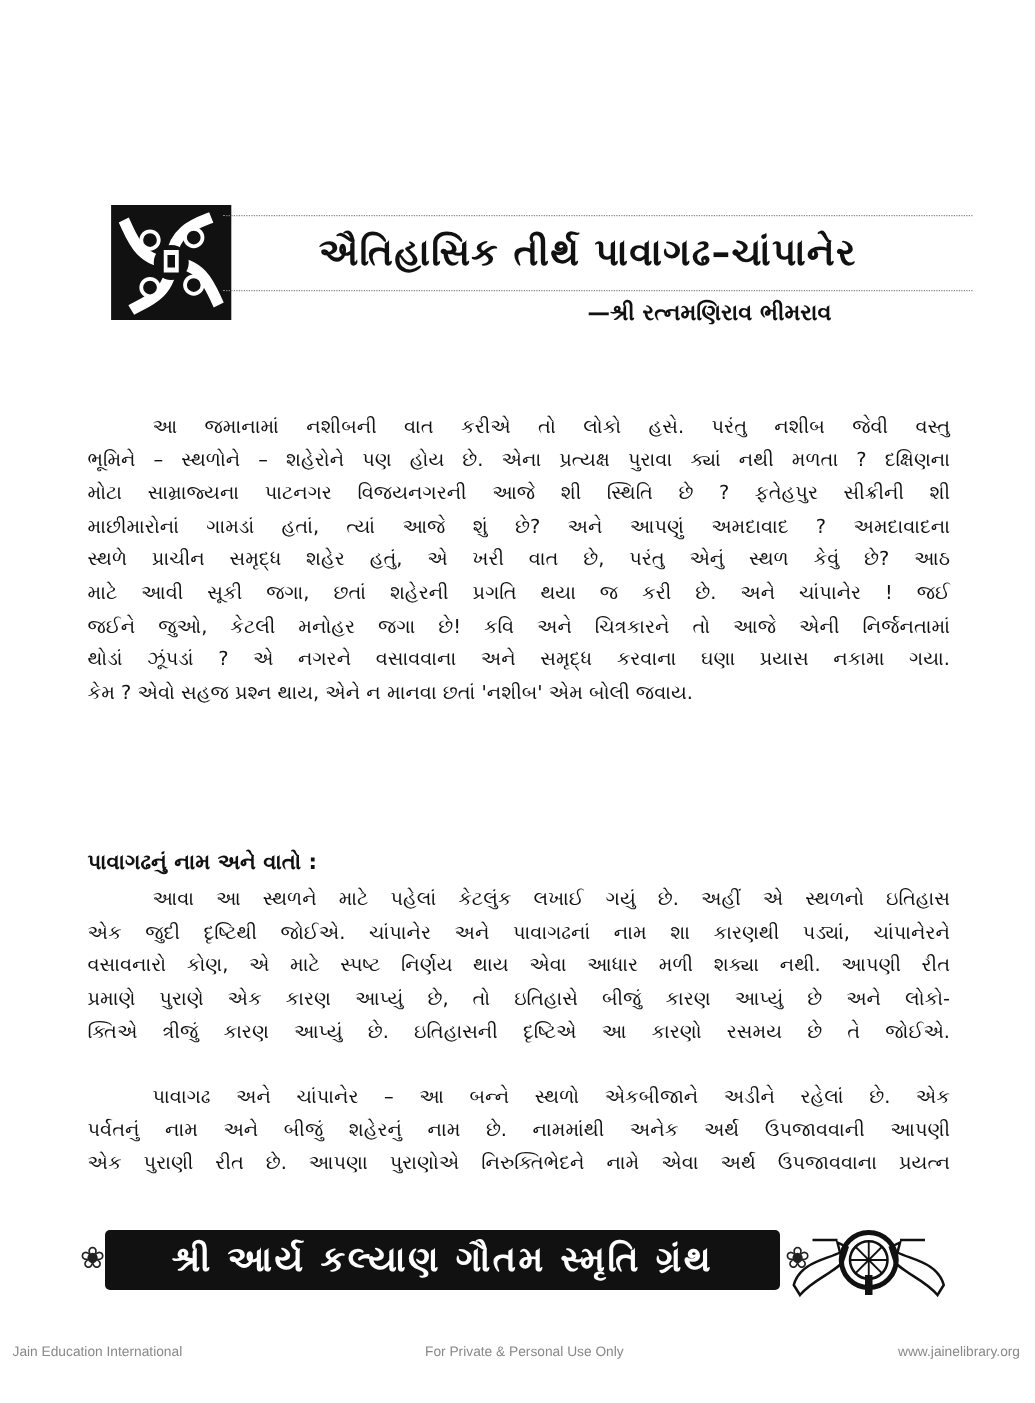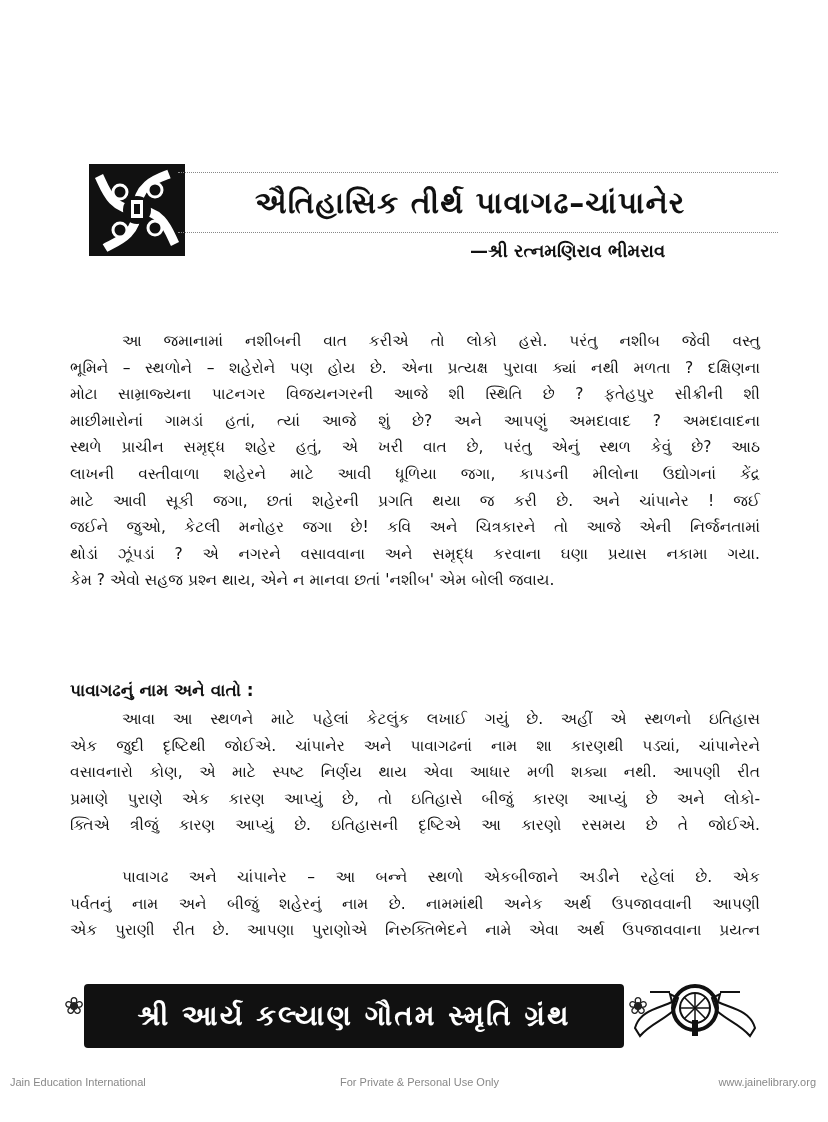--- a/index.html
+++ b/index.html
@@ -26,21 +26,21 @@
     position: absolute; left: 70px; width: 690px;
     font-size: 15.5px; line-height: 26.6px; text-align: justify;
   }
   .body-text .line { display: block; white-space: nowrap; text-align-last: justify; }
   .body-text .line.last { text-align-last: left; }
   .body-text .line.indent { padding-left: 52px; }
   .section-heading {
     position: absolute; left: 70px; top: 680px; font-size: 17px; font-weight: bold;
   }
   .banner {
-    position: absolute; left: 84px; top: 984px; width: 540px; height: 64px;
+    position: absolute; left: 84px; top: 984px; width: 540px; height: 48px;
     background: #111; border-radius: 4px; display: flex; align-items: center; justify-content: center;
   }
   .banner-text { color: #fff; font-size: 28px; font-weight: bold; letter-spacing: 2px; white-space: nowrap; }
   .banner-flourish { position: absolute; top: 992px; font-size: 24px; color: #222; }
   .emblem { position: absolute; left: 620px; top: 980px; width: 150px; height: 60px; }
   .footer {
     position: absolute; top: 1076px; font-family: "Liberation Sans", sans-serif;
     font-size: 11px; color: #888;
   }
 </style>
@@ -69,21 +69,20 @@
 
 <div class="title">ઐતિહાસિક તીર્થ પાવાગઢ–ચાંપાનેર</div>
 <div class="author">—શ્રી રત્નમણિરાવ ભીમરાવ</div>
 
 <div class="body-text" style="top:328px;">
   <span class="line indent">આ જમાનામાં નશીબની વાત કરીએ તો લોકો હસે. પરંતુ નશીબ જેવી વસ્તુ</span>
   <span class="line">ભૂમિને – સ્થળોને – શહેરોને પણ હોય છે. એના પ્રત્યક્ષ પુરાવા ક્યાં નથી મળતા ? દક્ષિણના</span>
   <span class="line">મોટા સામ્રાજ્યના પાટનગર વિજયનગરની આજે શી સ્થિતિ છે ? ફતેહપુર સીક્રીની શી</span>
   <span class="line">માછીમારોનાં ગામડાં હતાં, ત્યાં આજે શું છે? અને આપણું અમદાવાદ ? અમદાવાદના</span>
   <span class="line">સ્થળે પ્રાચીન સમૃદ્ધ શહેર હતું, એ ખરી વાત છે, પરંતુ એનું સ્થળ કેવું છે? આઠ</span>
-  <span class="line">લાખની વસ્તીવાળા શહેરને માટે આવી ધૂળિયા જગા, કાપડની મીલોના ઉદ્યોગનાં કેંદ્ર</span>
   <span class="line">માટે આવી સૂકી જગા, છતાં શહેરની પ્રગતિ થયા જ કરી છે. અને ચાંપાનેર ! જઈ</span>
   <span class="line">જઈને જુઓ, કેટલી મનોહર જગા છે! કવિ અને ચિત્રકારને તો આજે એની નિર્જનતામાં</span>
   <span class="line">થોડાં ઝૂંપડાં ? એ નગરને વસાવવાના અને સમૃદ્ધ કરવાના ઘણા પ્રયાસ નકામા ગયા.</span>
   <span class="line last">કેમ ? એવો સહજ પ્રશ્ન થાય, એને ન માનવા છતાં 'નશીબ' એમ બોલી જવાય.</span>
 </div>
 
 <div class="section-heading">પાવાગઢનું નામ અને વાતો :</div>
 
 <div class="body-text" style="top:706px;">
   <span class="line indent">આવા આ સ્થળને માટે પહેલાં કેટલુંક લખાઈ ગયું છે. અહીં એ સ્થળનો ઇતિહાસ</span>

